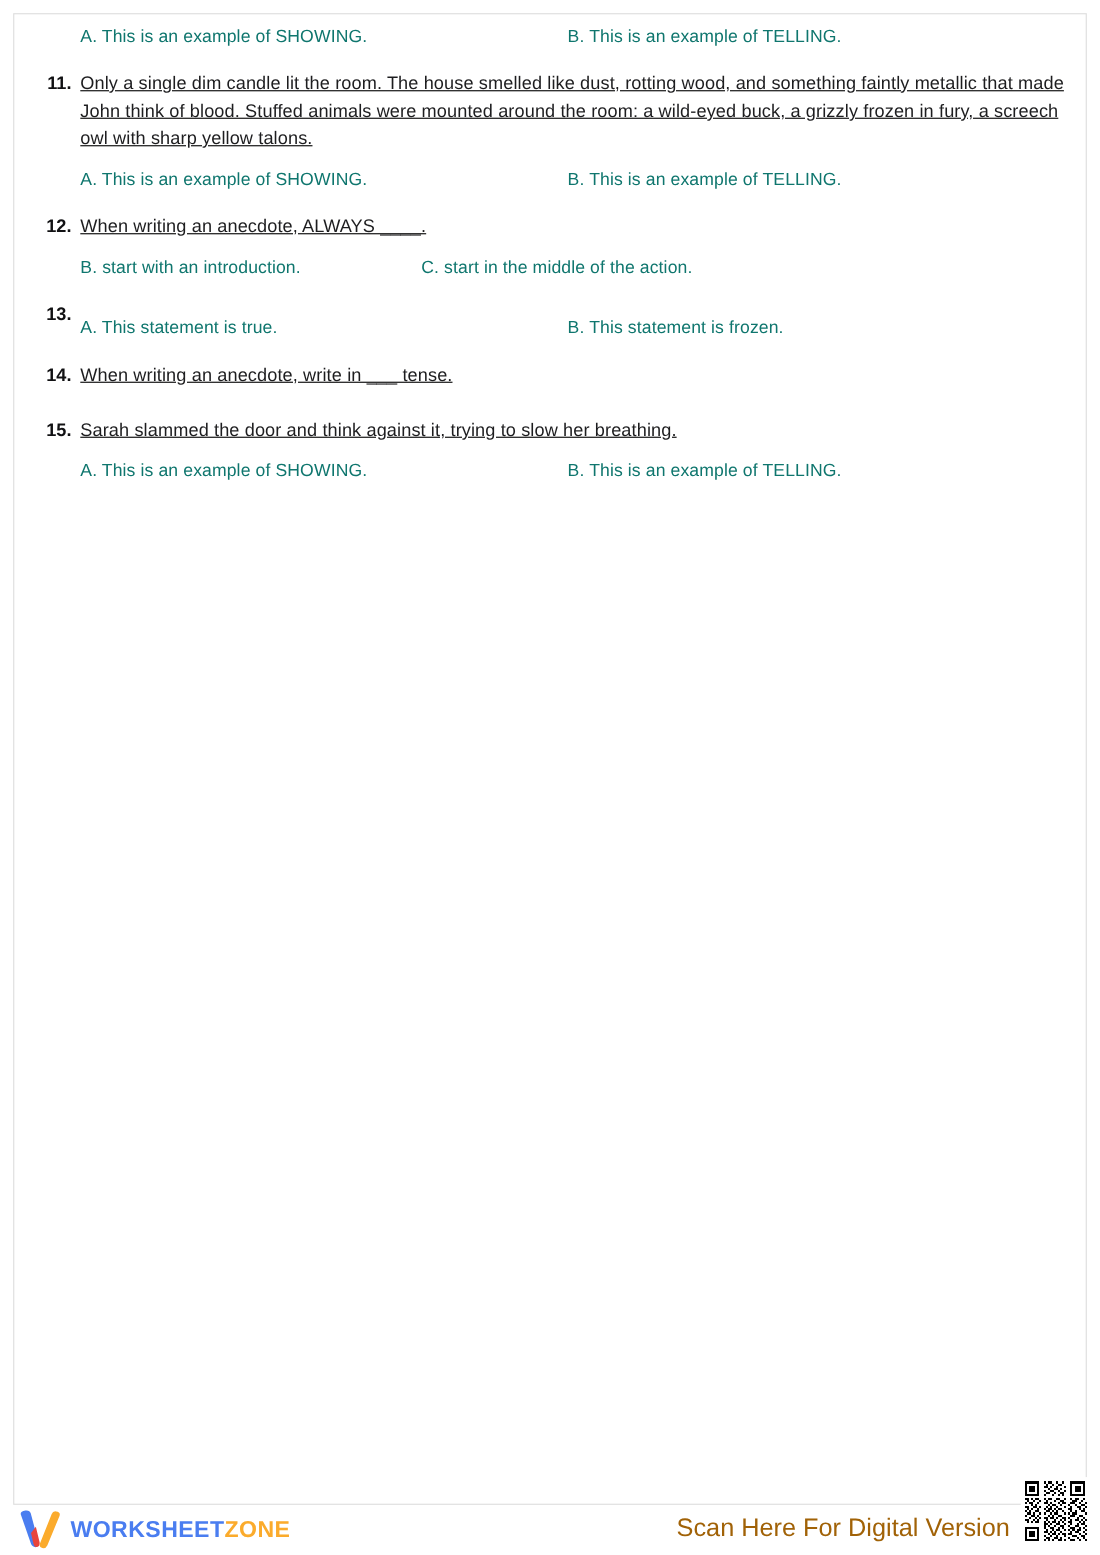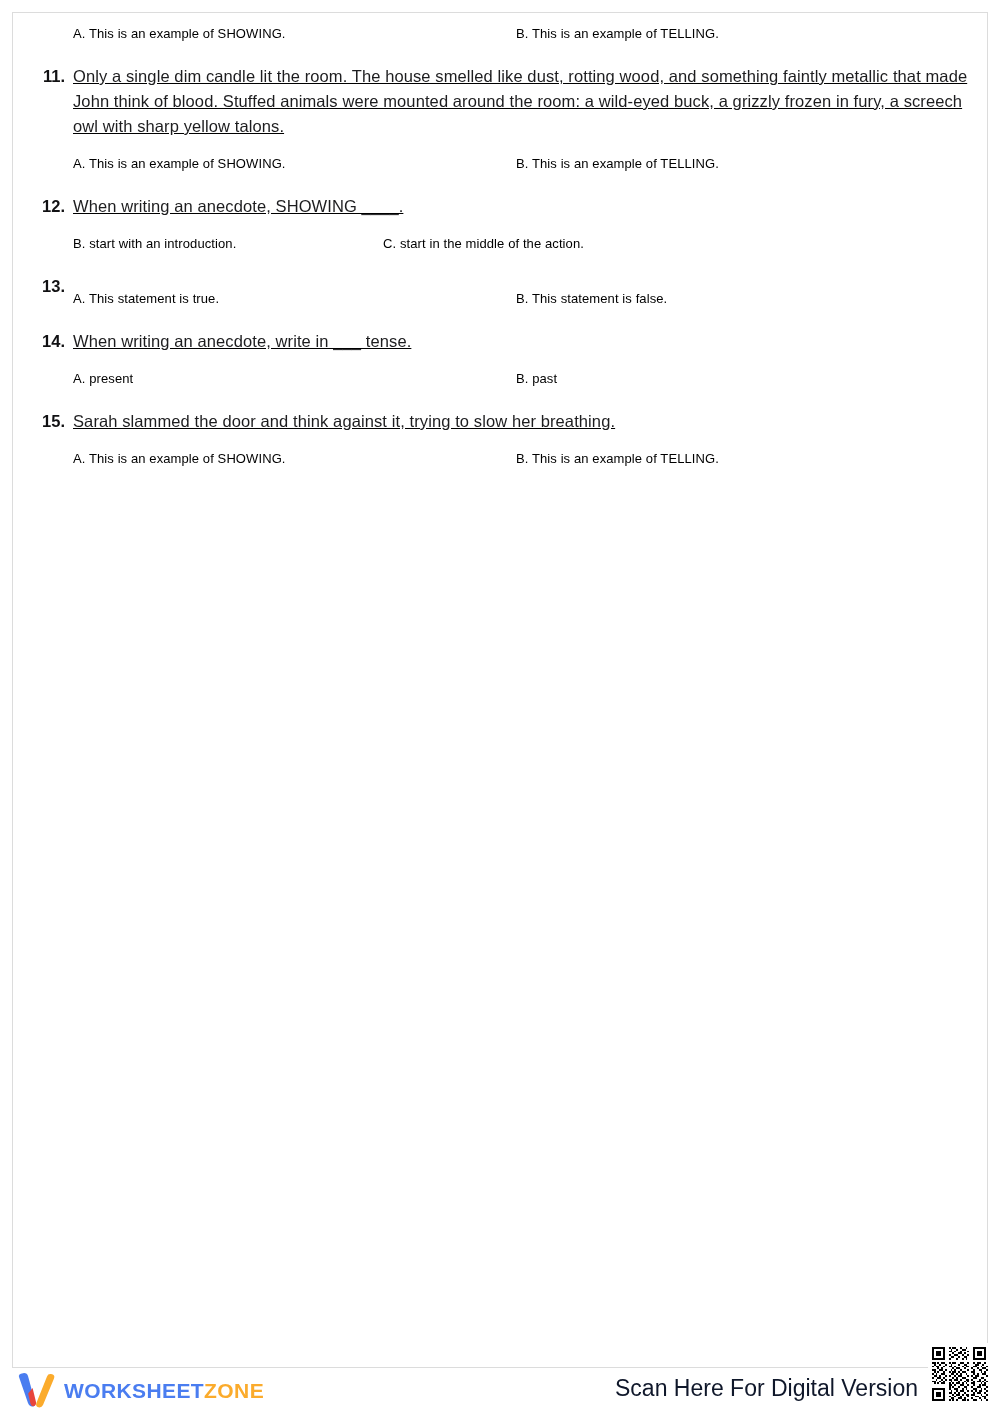--- a/index.html
+++ b/index.html
@@ -48,23 +48,23 @@
   .answers.cols3 .opt:nth-child(2) { left: 352px; }
   .answers.cols3 .opt:nth-child(3) { left: 637px; font-family: Liberation Mono, monospace; }
 
   .answer-row {
     position: relative;
     height: 30px;
   }
   .opt {
     position: absolute;
     top: 0;
-    font-size: 13px;
+    font-size: 16px;
     line-height: 30px;
-    color: #000000;
+    color: #0f766e;
     white-space: nowrap;
     letter-spacing: 0.1px;
   }
 
   
   .q-block { position: relative; }
   .q-row {
     position: relative;
     display: block;
     padding-left: 42px;
@@ -126,21 +126,21 @@
   .scan-wrap {
     position: absolute;
     right: 8px;
     bottom: 4px;
     display: flex;
     align-items: center;
     height: 44px;
   }
   .scan-text {
     font-size: 23px;
-    color: #0f172a;
+    color: #a16207;
     white-space: nowrap;
     margin-right: 8px;
     line-height: 44px;
   }
   .qr {
     width: 62px;
     height: 62px;
     display: block;
     position: absolute;
     right: 10px;
@@ -177,60 +177,54 @@
             <span class="opt">B. This is an example of TELLING.</span>
           </div>
         </div>
       </div>
 
       <div class="spacer-q"></div>
 
       <div class="q-block">
         <div class="q-row">
           <span class="q-num">12.</span>
-          <span class="q-text">When writing an anecdote, SHOWING ____.</span>
+          <span class="q-text">When writing an anecdote, ALWAYS ____.</span>
         </div>
         <div class="spacer-a"></div>
         <div class="answers cols3">
           <div class="answer-row">
             <span class="opt">B. start with an introduction.</span>
             <span class="opt">C. start in the middle of the action.</span>
           </div>
         </div>
       </div>
 
       <div class="spacer-q"></div>
 
       <div class="q-block">
         <div class="q-row">
           <span class="q-num">13.</span>
         </div>
         <div class="spacer-a"></div>
         <div class="answers cols2">
           <div class="answer-row">
             <span class="opt">A. This statement is true.</span>
-            <span class="opt">B. This statement is false.</span>
+            <span class="opt">B. This statement is frozen.</span>
           </div>
         </div>
       </div>
 
       <div class="spacer-q"></div>
 
       <div class="q-block">
         <div class="q-row">
           <span class="q-num">14.</span>
           <span class="q-text">When writing an anecdote, write in ___ tense.</span>
         </div>
         <div class="spacer-a"></div>
-        <div class="answers cols2">
-          <div class="answer-row">
-            <span class="opt">A. present</span>
-            <span class="opt">B. past</span>
-          </div>
-        </div>
       </div>
 
       <div class="spacer-q"></div>
 
       <div class="q-block">
         <div class="q-row">
           <span class="q-num">15.</span>
           <span class="q-text">Sarah slammed the door and think against it, trying to slow her breathing.</span>
         </div>
         <div class="spacer-a"></div>

